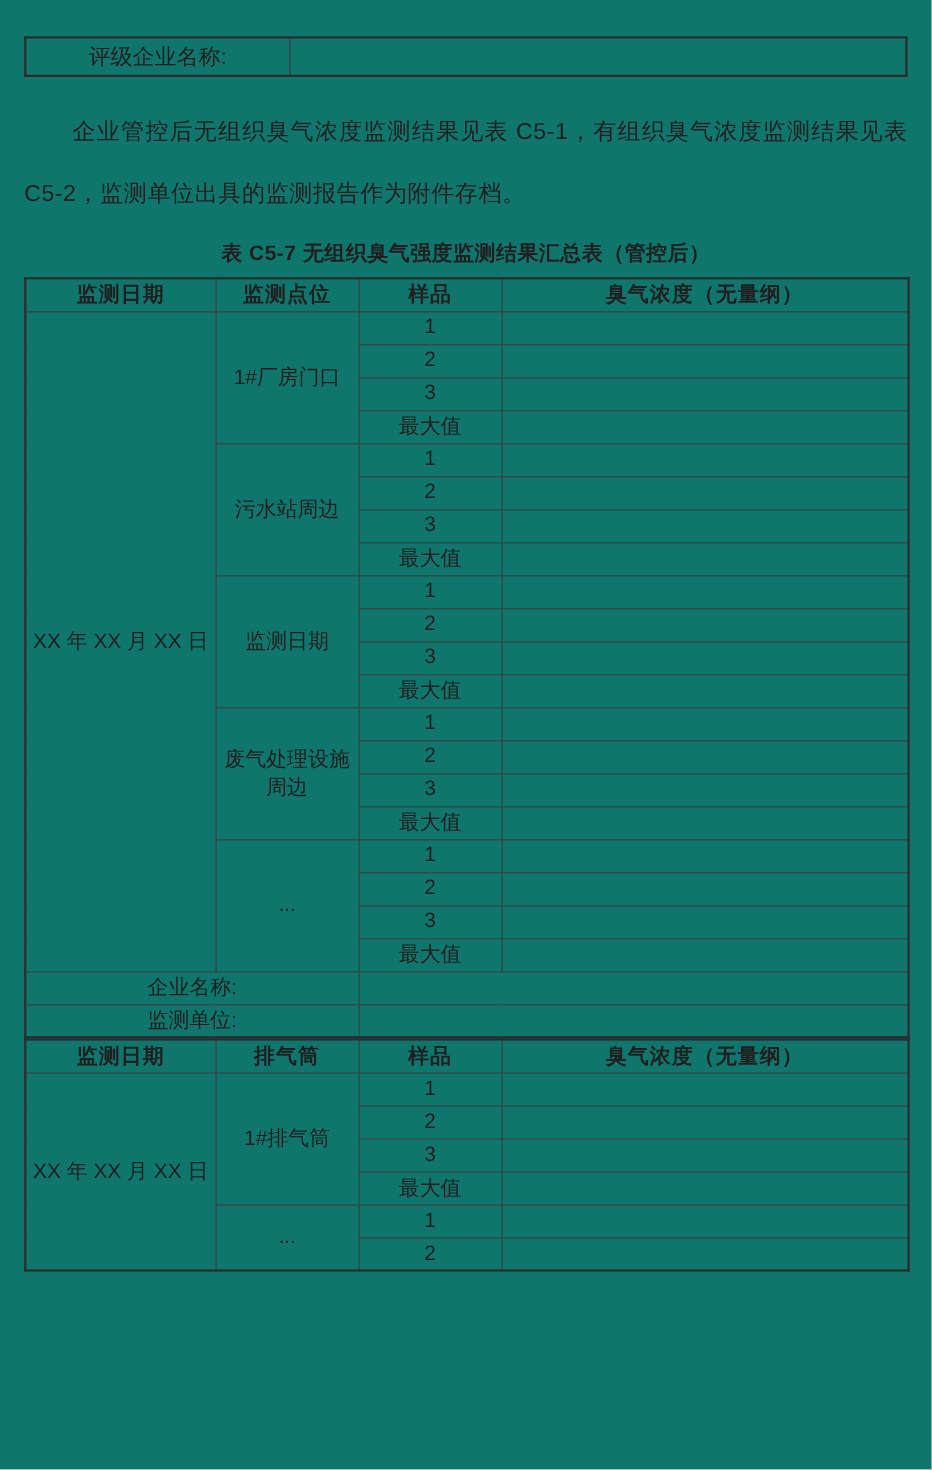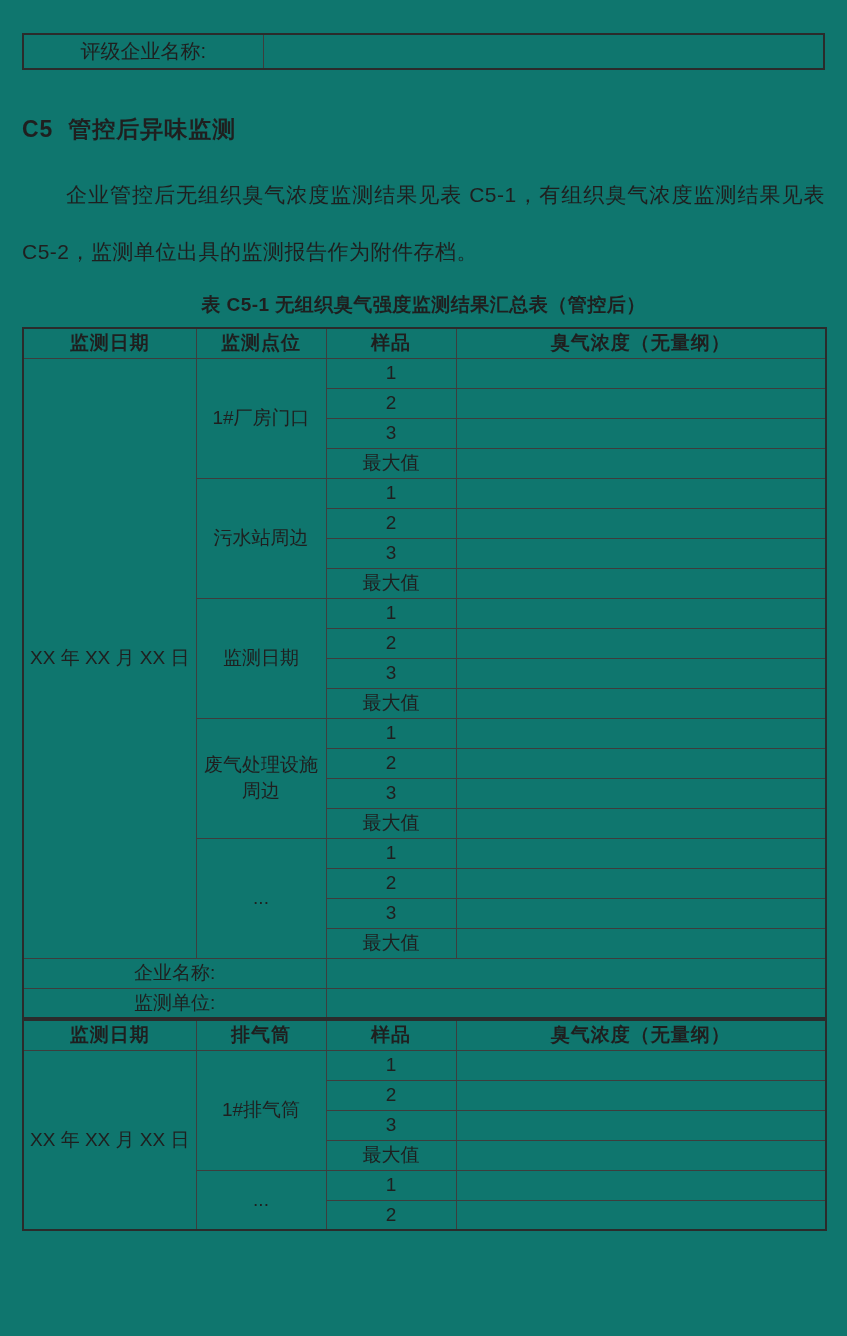--- a/index.html
+++ b/index.html
@@ -79,24 +79,23 @@
           <col>
         </colgroup>
       <tbody>
         <tr>
           <td class="label">评级企业名称:</td>
           <td></td>
         </tr>
       </tbody>
     </table>
 
-    <h1 class="section-heading">C5  管控后异味监测</h1>
     <p class="intro">企业管控后无组织臭气浓度监测结果见表 C5-1，有组织臭气浓度监测结果见表 C5-2，监测单位出具的监测报告作为附件存档。</p>
 
-    <div class="caption caption-1">表 C5-1 无组织臭气强度监测结果汇总表（管控后）</div>
+    <div class="caption caption-1">表 C5-7 无组织臭气强度监测结果汇总表（管控后）</div>
     <table class="main">
       <colgroup>
           <col class="col-date">
           <col class="col-loc">
           <col class="col-sample">
           <col class="col-conc">
         </colgroup>
       <thead>
         <tr>
           <th>监测日期</th>

